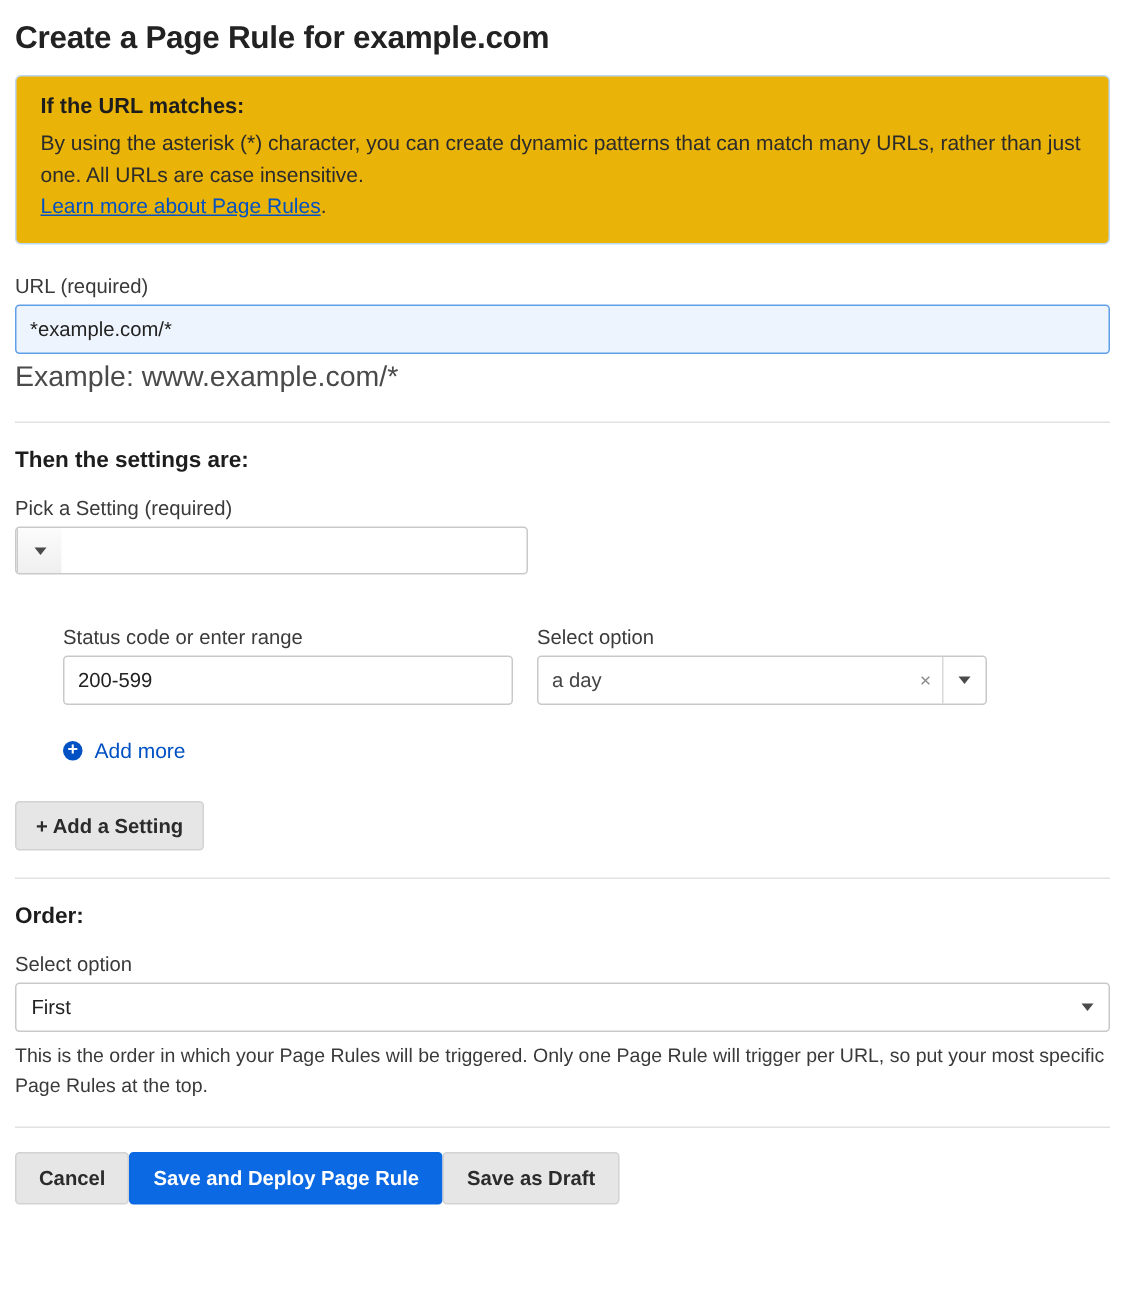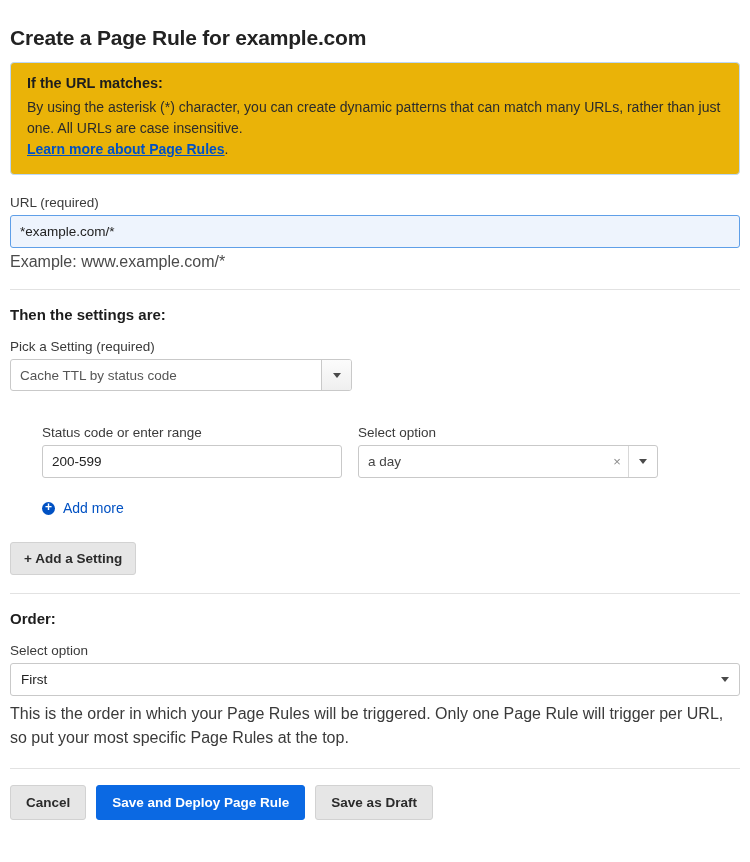--- a/index.html
+++ b/index.html
@@ -9,21 +9,21 @@
     width: 750px;
     height: 862px;
     background: #ffffff;
     font-family: "Liberation Sans", sans-serif;
     color: #313131;
     font-size: 14px;
   }
   .page {
     width: 750px;
     height: 862px;
-    padding: 16px 10px;
+    padding: 4px 10px;
     position: relative;
     overflow: hidden;
   }
   .page-title {
     font-size: 21px;
     font-weight: bold;
     color: #222;
     margin: 10px 0 12px 0;
     letter-spacing: -0.2px;
   }
@@ -43,21 +43,20 @@
   }
   .callout-text {
     font-size: 14px;
     line-height: 1.5;
     color: #2b2b2b;
   }
   .callout-link {
     color: #0051c3;
     text-decoration: underline;
     cursor: pointer;
-    font-weight: bold;
   }
   
   .field-label {
     font-size: 13.5px;
     color: #3a3a3a;
     margin-bottom: 5px;
     display: block;
   }
   .url-input {
     width: 100%;
@@ -65,21 +64,21 @@
     border: 1px solid #5f9fe8;
     border-radius: 3px;
     background: #eef4fd;
     padding: 0 9px;
     font-size: 13.5px;
     font-family: "Liberation Sans", sans-serif;
     color: #222;
     outline: none;
   }
   .helper-text {
-    font-size: 16px;
+    font-size: 19px;
     color: #4a4a4a;
     margin-top: 5px;
   }
   .divider {
     border: none;
     border-top: 1px solid #e2e2e2;
     margin: 18px 0 16px 0;
   }
   .section-heading {
     font-size: 15px;
@@ -233,29 +232,28 @@
     border-radius: 3px;
     background: #fff;
     display: flex;
     align-items: center;
     padding: 0 10px;
     font-size: 13.5px;
     color: #222;
     justify-content: space-between;
   }
   .order-desc {
-    font-size: 16px;
+    font-size: 13px;
     color: #3a3a3a;
     line-height: 1.5;
     margin-top: 6px;
   }
   
   .footer {
     display: flex;
-    gap: 10px;
     align-items: flex-end;
     margin-top: 14px;
   }
   .btn {
     border-radius: 3px;
     font-size: 13.5px;
     font-weight: bold;
     padding: 9px 15px;
     cursor: pointer;
     font-family: "Liberation Sans", sans-serif;
@@ -295,21 +293,20 @@
   <label class="field-label">URL (required)</label>
   <input class="url-input" type="text" value="*example.com/*" style="">
   <div class="helper-text">Example: www.example.com/*</div>
 
   <hr class="divider">
 
   <div class="section-heading">Then the settings are:</div>
 
   <label class="field-label">Pick a Setting (required)</label>
   <div class="setting-select-wrap">
-    <div class="setting-select-value">Cache TTL by status code</div>
     <div class="setting-select-arrow">
       <div class="caret-down"></div>
     </div>
   </div>
 
   <div class="sub-block">
 
     <div class="row">
       <div class="col-code">
         <label class="sub-label">Status code or enter range</label>

